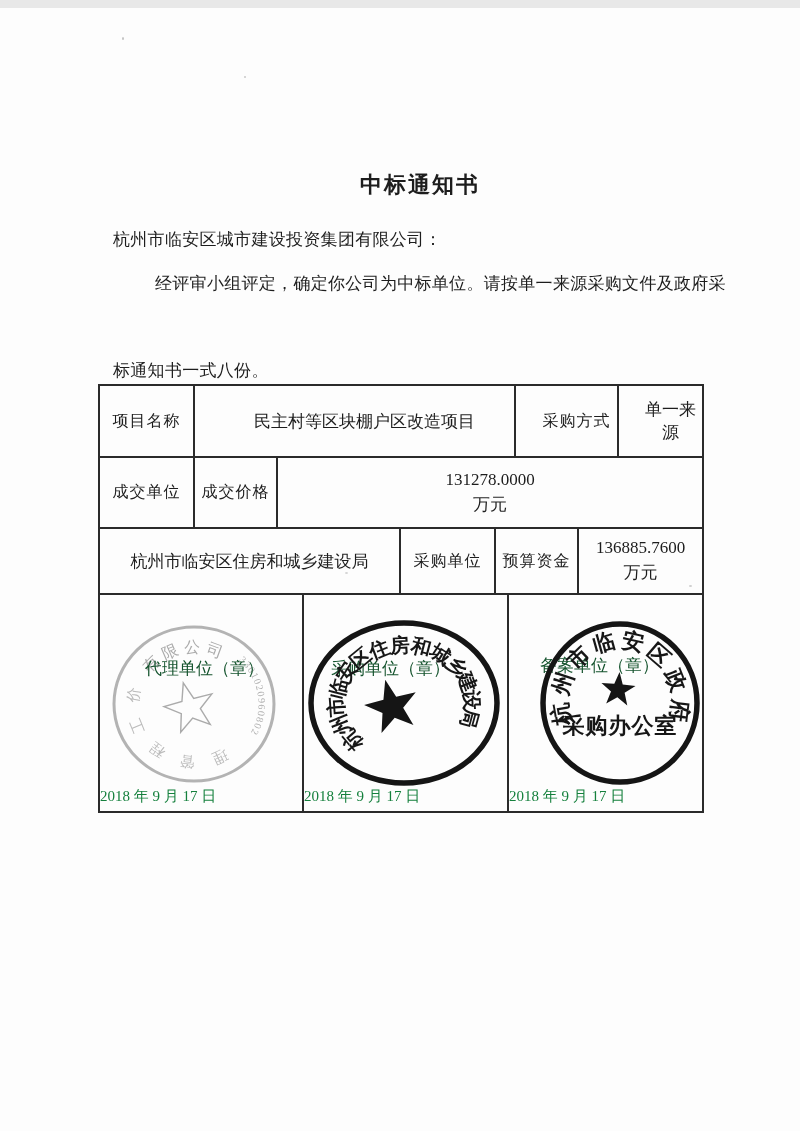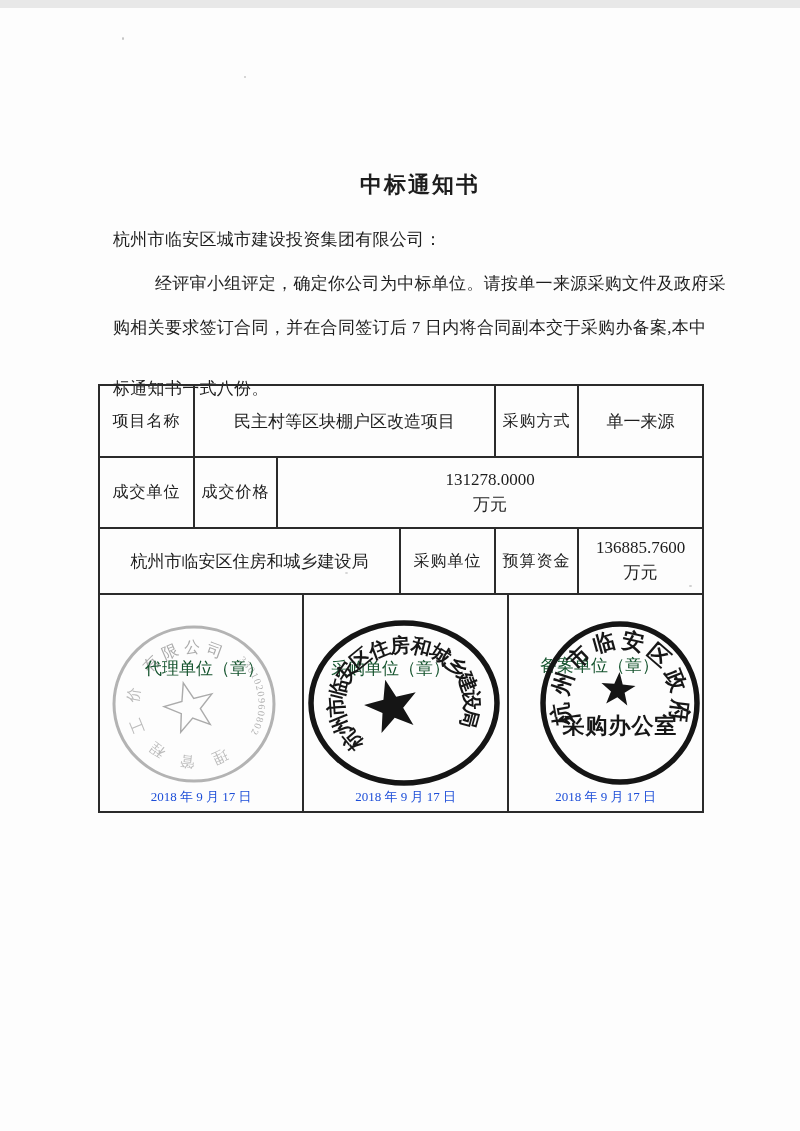--- a/index.html
+++ b/index.html
@@ -11,29 +11,29 @@
     padding-left:40px;
   }
   .doc-title{
     position:absolute;top:162px;left:0;right:0;margin:0;
     text-align:center;font-size:22px;font-weight:bold;letter-spacing:2px;
   }
   .line{position:absolute;font-size:17px;letter-spacing:.3px;white-space:nowrap;margin:0;}
   .addr{top:220px;left:113px;}
   .bl1{top:264px;left:155px;}
   .bl2{top:308px;left:113px;}
-  .bl3{top:369px;left:113px;}
+  .bl3{top:351px;left:113px;}
 
   .tbl{
     position:absolute;left:98px;top:376px;width:606px;height:429px;
     border:2px solid #2b2b2b;box-sizing:border-box;
     display:flex;flex-direction:column;
   }
   .trow{display:flex;box-sizing:border-box;border-bottom:2px solid #2b2b2b;}
-  .r1{height:72px;}.r2{height:71px;}.r3{height:66px;}
+  .r1{height:72px;gap:20px;}.r2{height:71px;}.r3{height:66px;}
   .r4{flex:1;border-bottom:none;}
   .cell{
     box-sizing:border-box;border-right:2px solid #2b2b2b;
     display:flex;flex-direction:column;align-items:center;justify-content:center;
     text-align:center;
   }
   .cell:last-child{border-right:none;}
   .c1{width:95px;}.c2{width:301px;}.c3{width:83px;}.c4{flex:1;}
   .lblcell{font-size:16px;letter-spacing:1px;}
   .valcell{font-size:17px;}
@@ -47,40 +47,39 @@
   .svg2{left:0px;top:8px;z-index:2;}
   .svg3{left:11px;top:8px;z-index:2;}
   .stamp-label{position:absolute;font-size:17px;white-space:nowrap;color:#14532d;margin:0;}
   .over{z-index:3;}
   .under{z-index:1;}
   .lab1{left:45px;top:62px;}
   .lab2{left:27px;top:62px;}
   .lab3{left:31px;top:59px;}
   .stamp-date{
     position:absolute;bottom:5px;left:0;right:0;margin:0;
-    text-align:center;font-size:13px;z-index:3;color:#1d4ed8;
+    font-size:15px;z-index:3;color:#15803d;
   }
   svg text{font-family:"Liberation Serif","DejaVu Serif",serif;}
   .speck{position:absolute;background:#8a8a8a;border-radius:50%;}
 </style>
 </head>
 <body>
 
 <div class="page">
 
   <div class="speck" style="left:122px;top:29px;width:2px;height:3px;opacity:.5;"></div>
   <div class="speck" style="left:244px;top:68px;width:2px;height:2px;opacity:.45;"></div>
   <div class="speck" style="left:689px;top:577px;width:3px;height:2px;opacity:.4;"></div>
   <div class="speck" style="left:345px;top:564px;width:3px;height:2px;opacity:.35;"></div>
 
   <h1 class="doc-title">中标通知书</h1>
 
   <p class="line addr">杭州市临安区城市建设投资集团有限公司：</p>
   <p class="line bl1">经评审小组评定，确定你公司为中标单位。请按单一来源采购文件及政府采</p>
-  <p class="line bl2">购相关要求签订合同，并在合同签订后 7 日内将合同副本交于采购办备案,本中</p>
   <p class="line bl3">标通知书一式八份。</p>
 
   <div class="tbl">
 
     <div class="trow r1">
       <div class="cell c1 lblcell">项目名称</div>
       <div class="cell c2 valcell">民主村等区块棚户区改造项目</div>
       <div class="cell c3 lblcell">采购方式</div>
       <div class="cell c4 valcell">单一来源</div>
     </div>

